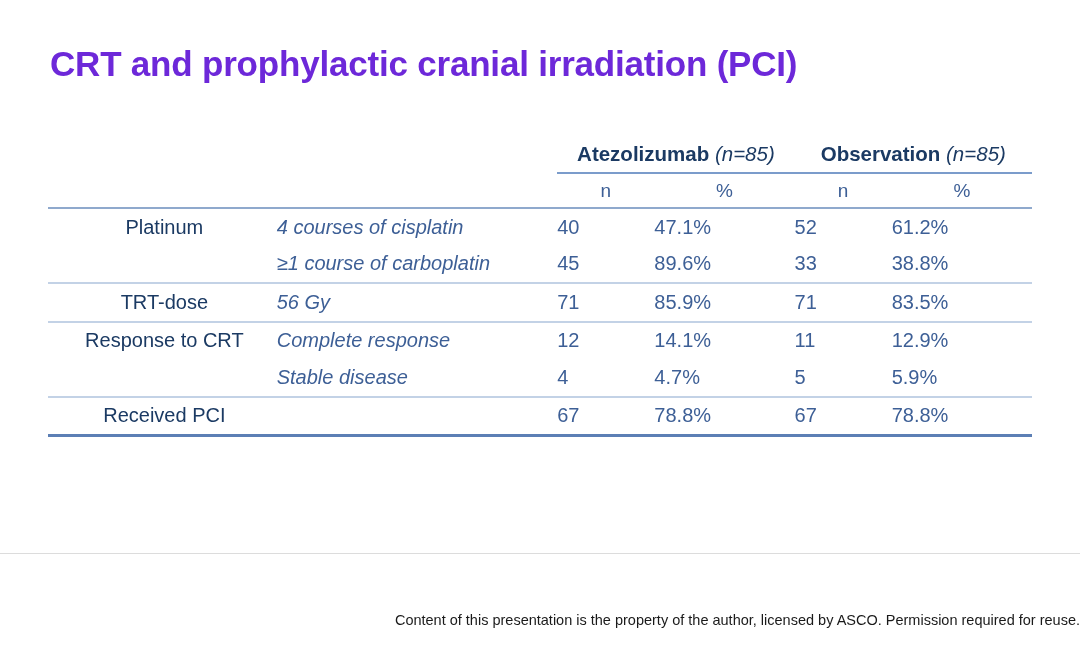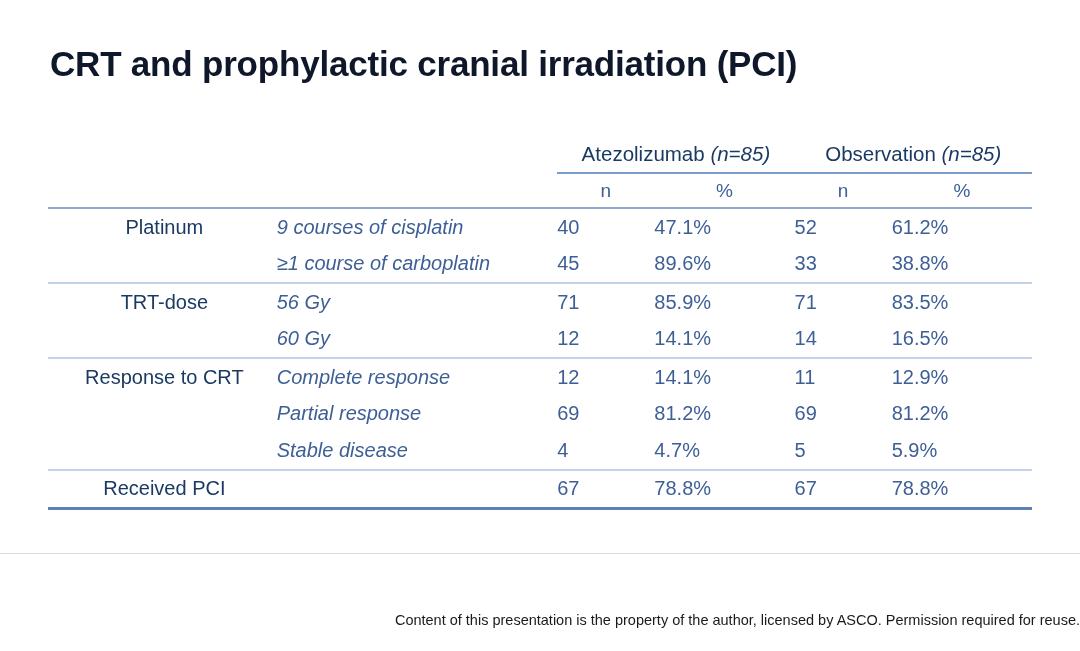--- a/index.html
+++ b/index.html
@@ -20,21 +20,21 @@
     width: 1080px;
     height: 605px;
     background: #ffffff;
   }
   .slide-title {
     position: absolute;
     left: 50px;
     top: 44px;
     font-size: 35px;
     font-weight: bold;
-    color: #0f172a;
+    color: #6d28d9;
     letter-spacing: -0.2px;
     white-space: nowrap;
   }
 
   
   table.data-table {
     position: absolute;
     left: 48px;
     top: 136px;
     width: 984px;
@@ -50,21 +50,21 @@
 
   td, th { padding: 0; border: 0; vertical-align: middle; }
 
   .grp-head {
     height: 36px;
     text-align: center;
     font-size: 20.5px;
     color: #1b3a63;
     white-space: nowrap;
   }
-  .grp-head .gname { font-weight: normal; }
+  .grp-head .gname { font-weight: bold; }
   .grp-head .gn { font-style: italic; font-weight: normal; }
   .grp-underline td { height: 2px; padding: 0; }
   .grp-underline .ul {
     display: block;
     height: 2px;
     background: #7b9ccb;
   }
   .grp-underline .blank { display: block; height: 2px; background: transparent; }
 
   .sub-head td {
@@ -183,21 +183,21 @@
       </tr>
 
       <tr class="rule-med">
         <td colspan="6">
             <span></span>
           </td>
       </tr>
 
       <tr class="data-row">
         <td class="cat-cell">Platinum</td>
-        <td class="sub-cell">9 courses of cisplatin</td>
+        <td class="sub-cell">4 courses of cisplatin</td>
         <td class="num-cell">40</td>
         <td class="num-cell">47.1%</td>
         <td class="num-cell">52</td>
         <td class="num-cell">61.2%</td>
       </tr>
       <tr class="data-row">
         <td class="cat-cell"></td>
         <td class="sub-cell">≥1 course of carboplatin</td>
         <td class="num-cell">45</td>
         <td class="num-cell">89.6%</td>
@@ -212,53 +212,37 @@
       </tr>
 
       <tr class="data-row">
         <td class="cat-cell">TRT-dose</td>
         <td class="sub-cell">56 Gy</td>
         <td class="num-cell">71</td>
         <td class="num-cell">85.9%</td>
         <td class="num-cell">71</td>
         <td class="num-cell">83.5%</td>
       </tr>
-      <tr class="data-row">
-        <td class="cat-cell"></td>
-        <td class="sub-cell">60 Gy</td>
-        <td class="num-cell">12</td>
-        <td class="num-cell">14.1%</td>
-        <td class="num-cell">14</td>
-        <td class="num-cell">16.5%</td>
-      </tr>
 
       <tr class="rule-thin">
         <td colspan="6">
             <span></span>
           </td>
       </tr>
 
       <tr class="data-row">
         <td class="cat-cell">Response to CRT</td>
         <td class="sub-cell">Complete response</td>
         <td class="num-cell">12</td>
         <td class="num-cell">14.1%</td>
         <td class="num-cell">11</td>
         <td class="num-cell">12.9%</td>
       </tr>
       <tr class="data-row">
         <td class="cat-cell"></td>
-        <td class="sub-cell">Partial response</td>
-        <td class="num-cell">69</td>
-        <td class="num-cell">81.2%</td>
-        <td class="num-cell">69</td>
-        <td class="num-cell">81.2%</td>
-      </tr>
-      <tr class="data-row">
-        <td class="cat-cell"></td>
         <td class="sub-cell">Stable disease</td>
         <td class="num-cell">4</td>
         <td class="num-cell">4.7%</td>
         <td class="num-cell">5</td>
         <td class="num-cell">5.9%</td>
       </tr>
 
       <tr class="rule-thin">
         <td colspan="6">
             <span></span>

